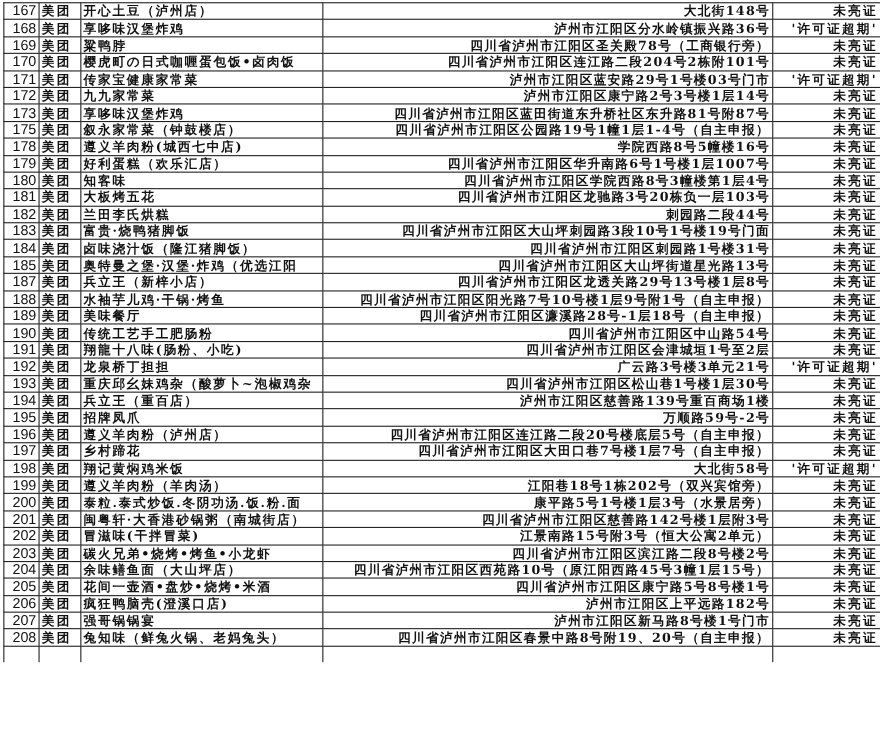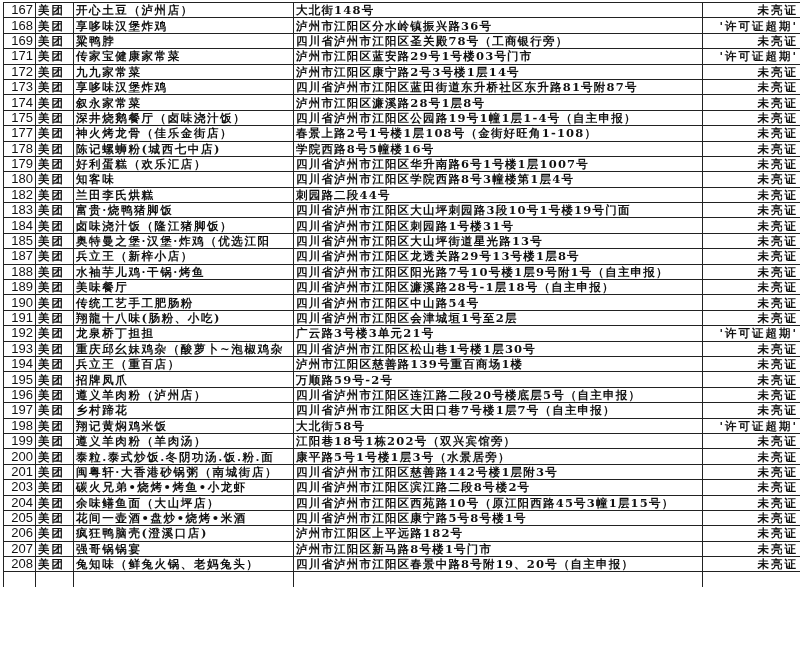--- a/index.html
+++ b/index.html
@@ -7,21 +7,21 @@
          font-family: "DejaVu Serif", "Liberation Serif", serif; color: #111; }
   .sheet { position: absolute; left: 3px; top: 2px; width: 797px; }
   table { border-collapse: collapse; table-layout: fixed; width: 797px; }
   col.c-no { width: 32px; } col.c-plat { width: 38px; } col.c-name { width: 220px; }
   col.c-addr { width: 409px; } col.c-stat { width: 98px; }
   td { border: 1px solid #222; height: 14.4px; padding: 0 2px; font-size: 11.5px; line-height: 14px;
        white-space: nowrap; overflow: hidden; vertical-align: middle; font-weight: bold; }
   td.no { text-align: right; padding-right: 2px; font-family: Liberation Sans, sans-serif; font-size: 13px; font-weight: normal; margin-top: 15px; }
   td.plat { letter-spacing: 2px; }
   td.name { letter-spacing: 1.6px; }
-  td.addr { letter-spacing: 1.2px; }
+  td.addr { letter-spacing: 1.2px; text-align: right; }
   td.stat { letter-spacing: 2px; text-align: right; }
   tr.partial td { color: transparent; border-bottom: none; }
 </style>
 </head>
 <body>
 
 <div class="sheet">
   <table>
     <colgroup>
       <col class="c-no">
@@ -48,20 +48,27 @@
   </tr>
 
   <tr>
     <td class="no">169</td>
     <td class="plat">美团</td>
     <td class="name">粱鸭脖</td>
     <td class="addr">四川省泸州市江阳区圣关殿78号（工商银行旁）</td>
     <td class="stat">未亮证</td>
   </tr>
 
+  <tr>
+    <td class="no">170</td>
+    <td class="plat">美团</td>
+    <td class="name">樱虎町の日式咖喱蛋包饭•卤肉饭</td>
+    <td class="addr">四川省泸州市江阳区连江路二段204号2栋附101号</td>
+    <td class="stat">未亮证</td>
+  </tr>
 
   <tr>
     <td class="no">171</td>
     <td class="plat">美团</td>
     <td class="name">传家宝健康家常菜</td>
     <td class="addr">泸州市江阳区蓝安路29号1号楼03号门市</td>
     <td class="stat">'许可证超期'</td>
   </tr>
 
   <tr>
@@ -73,69 +80,62 @@
   </tr>
 
   <tr>
     <td class="no">173</td>
     <td class="plat">美团</td>
     <td class="name">享哆味汉堡炸鸡</td>
     <td class="addr">四川省泸州市江阳区蓝田街道东升桥社区东升路81号附87号</td>
     <td class="stat">未亮证</td>
   </tr>
 
-  <tr>
-    <td class="no">174</td>
-    <td class="plat">美团</td>
-    <td class="name">叙永家常菜</td>
-    <td class="addr">泸州市江阳区濂溪路28号1层8号</td>
-    <td class="stat">未亮证</td>
-  </tr>
 
   <tr>
     <td class="no">175</td>
     <td class="plat">美团</td>
-    <td class="name">深井烧鹅餐厅（卤味浇汁饭）</td>
+    <td class="name">叙永家常菜（钟鼓楼店）</td>
     <td class="addr">四川省泸州市江阳区公园路19号1幢1层1-4号（自主申报）</td>
     <td class="stat">未亮证</td>
   </tr>
 
 
-  <tr>
-    <td class="no">177</td>
-    <td class="plat">美团</td>
-    <td class="name">神火烤龙骨（佳乐金街店）</td>
-    <td class="addr">春景上路2号1号楼1层108号（金街好旺角1-108）</td>
-    <td class="stat">未亮证</td>
-  </tr>
 
   <tr>
     <td class="no">178</td>
     <td class="plat">美团</td>
-    <td class="name">陈记螺蛳粉(城西七中店)</td>
+    <td class="name">遵义羊肉粉(城西七中店)</td>
     <td class="addr">学院西路8号5幢楼16号</td>
     <td class="stat">未亮证</td>
   </tr>
 
   <tr>
     <td class="no">179</td>
     <td class="plat">美团</td>
     <td class="name">好利蛋糕（欢乐汇店）</td>
     <td class="addr">四川省泸州市江阳区华升南路6号1号楼1层1007号</td>
     <td class="stat">未亮证</td>
   </tr>
 
   <tr>
     <td class="no">180</td>
     <td class="plat">美团</td>
     <td class="name">知客味</td>
     <td class="addr">四川省泸州市江阳区学院西路8号3幢楼第1层4号</td>
     <td class="stat">未亮证</td>
   </tr>
 
+  <tr>
+    <td class="no">181</td>
+    <td class="plat">美团</td>
+    <td class="name">大板烤五花</td>
+    <td class="addr">四川省泸州市江阳区龙驰路3号20栋负一层103号</td>
+    <td class="stat">未亮证</td>
+  </tr>
 
   <tr>
     <td class="no">182</td>
     <td class="plat">美团</td>
     <td class="name">兰田李氏烘糕</td>
     <td class="addr">刺园路二段44号</td>
     <td class="stat">未亮证</td>
   </tr>
 
   <tr>
@@ -276,20 +276,27 @@
   </tr>
 
   <tr>
     <td class="no">201</td>
     <td class="plat">美团</td>
     <td class="name">闽粤轩·大香港砂锅粥（南城街店）</td>
     <td class="addr">四川省泸州市江阳区慈善路142号楼1层附3号</td>
     <td class="stat">未亮证</td>
   </tr>
 
+  <tr>
+    <td class="no">202</td>
+    <td class="plat">美团</td>
+    <td class="name">冒滋味(干拌冒菜)</td>
+    <td class="addr">江景南路15号附3号（恒大公寓2单元）</td>
+    <td class="stat">未亮证</td>
+  </tr>
 
   <tr>
     <td class="no">203</td>
     <td class="plat">美团</td>
     <td class="name">碳火兄弟•烧烤•烤鱼•小龙虾</td>
     <td class="addr">四川省泸州市江阳区滨江路二段8号楼2号</td>
     <td class="stat">未亮证</td>
   </tr>
 
   <tr>

